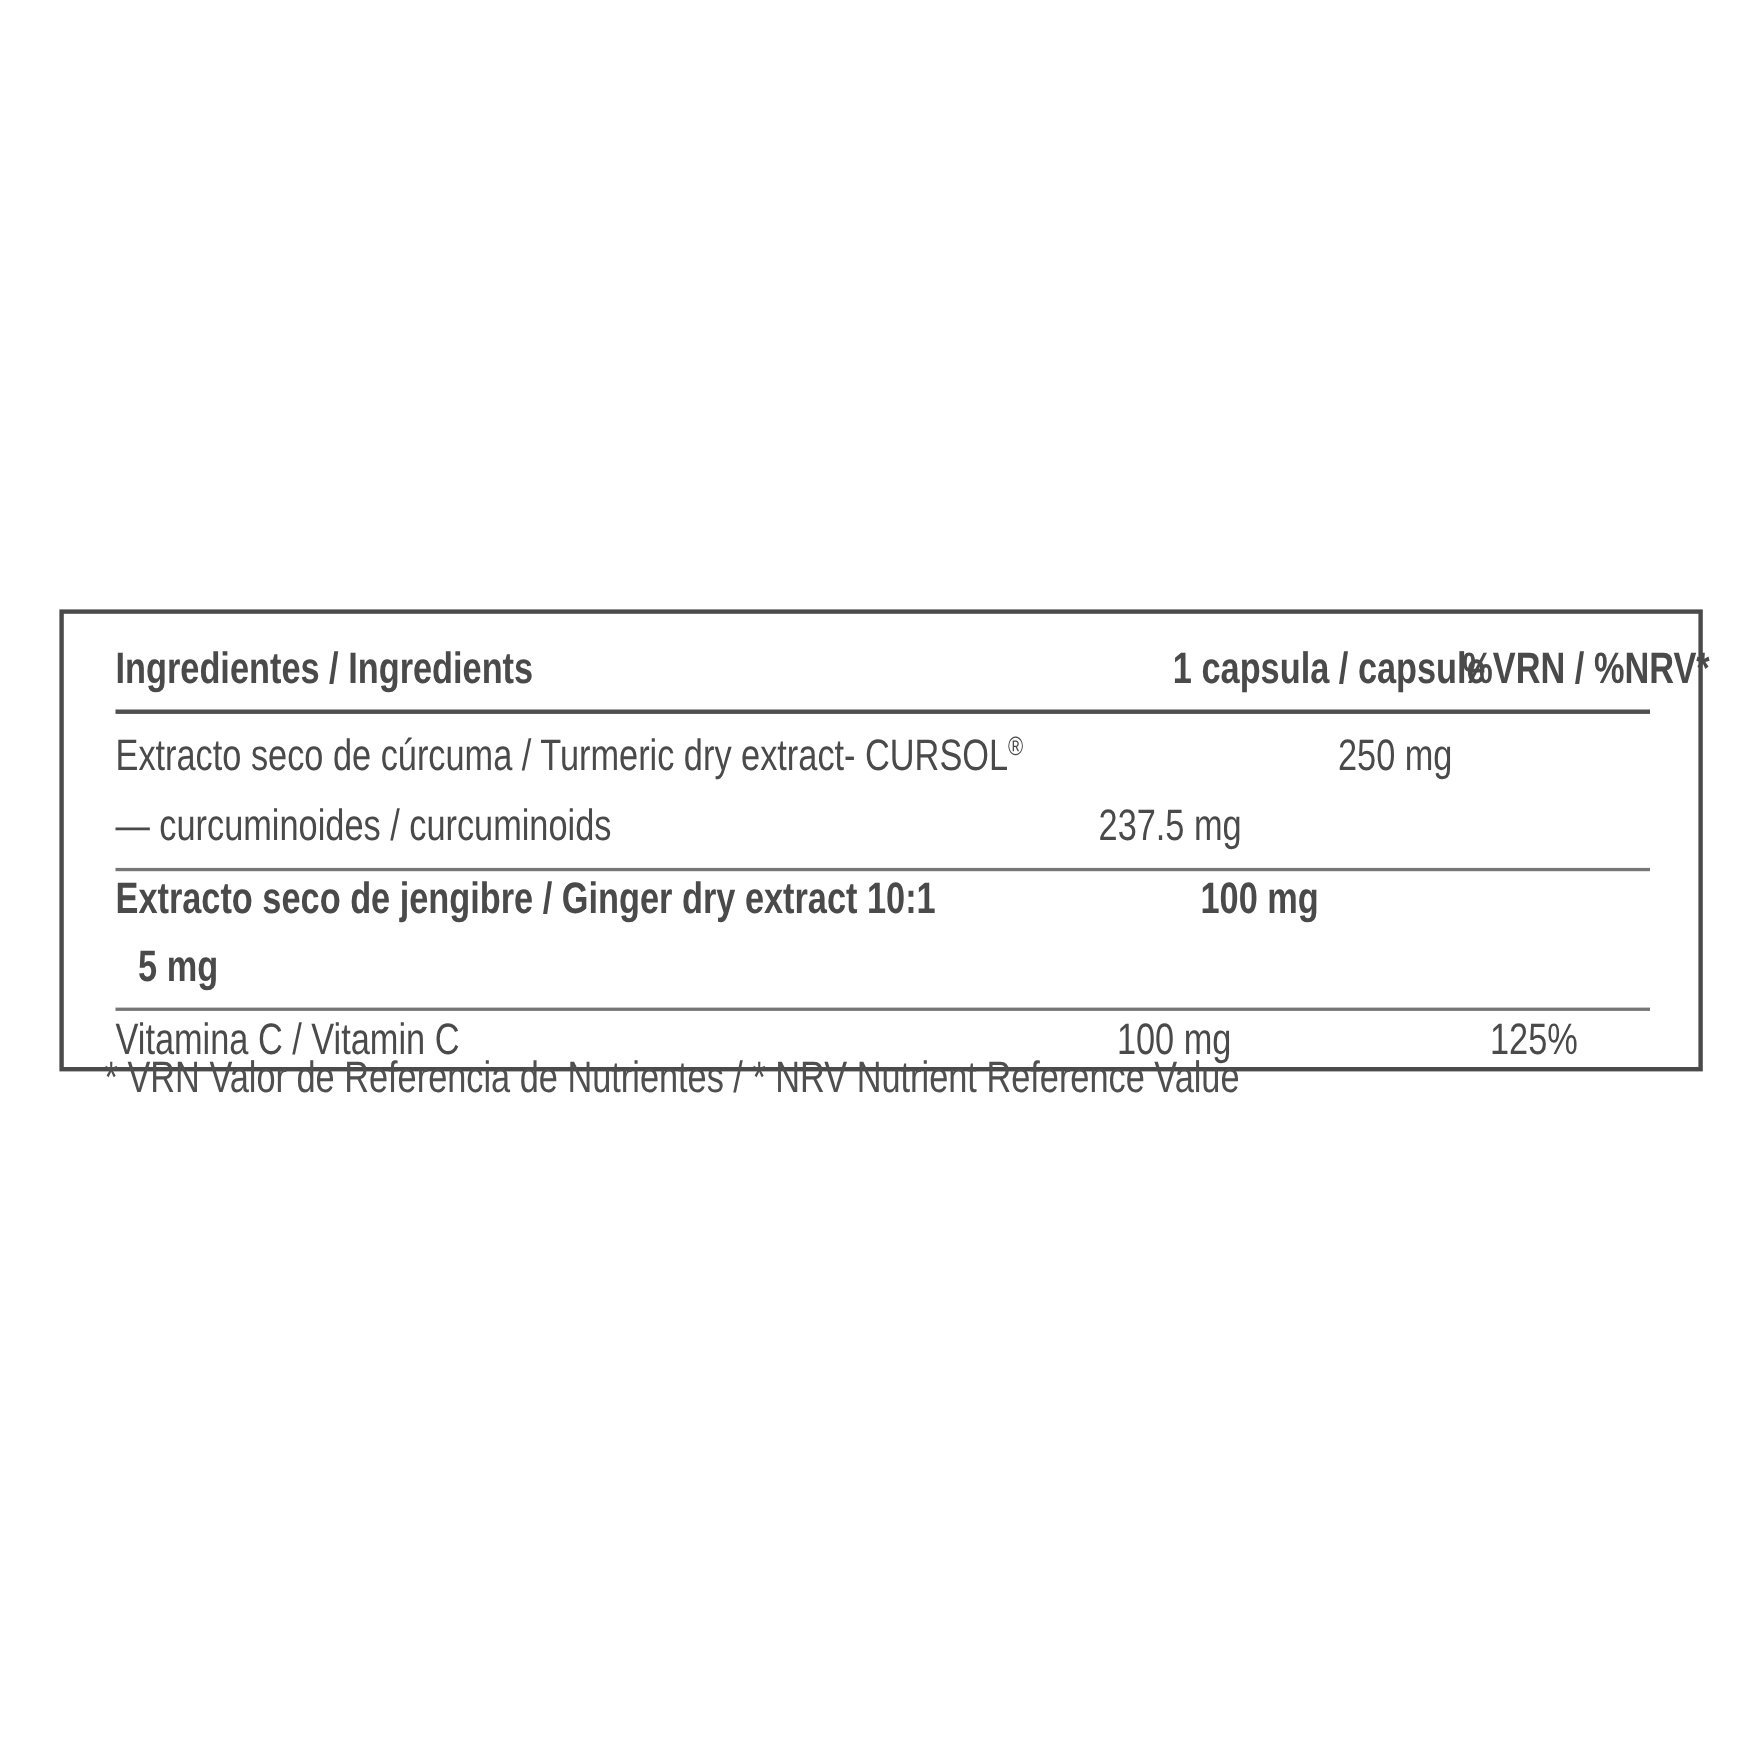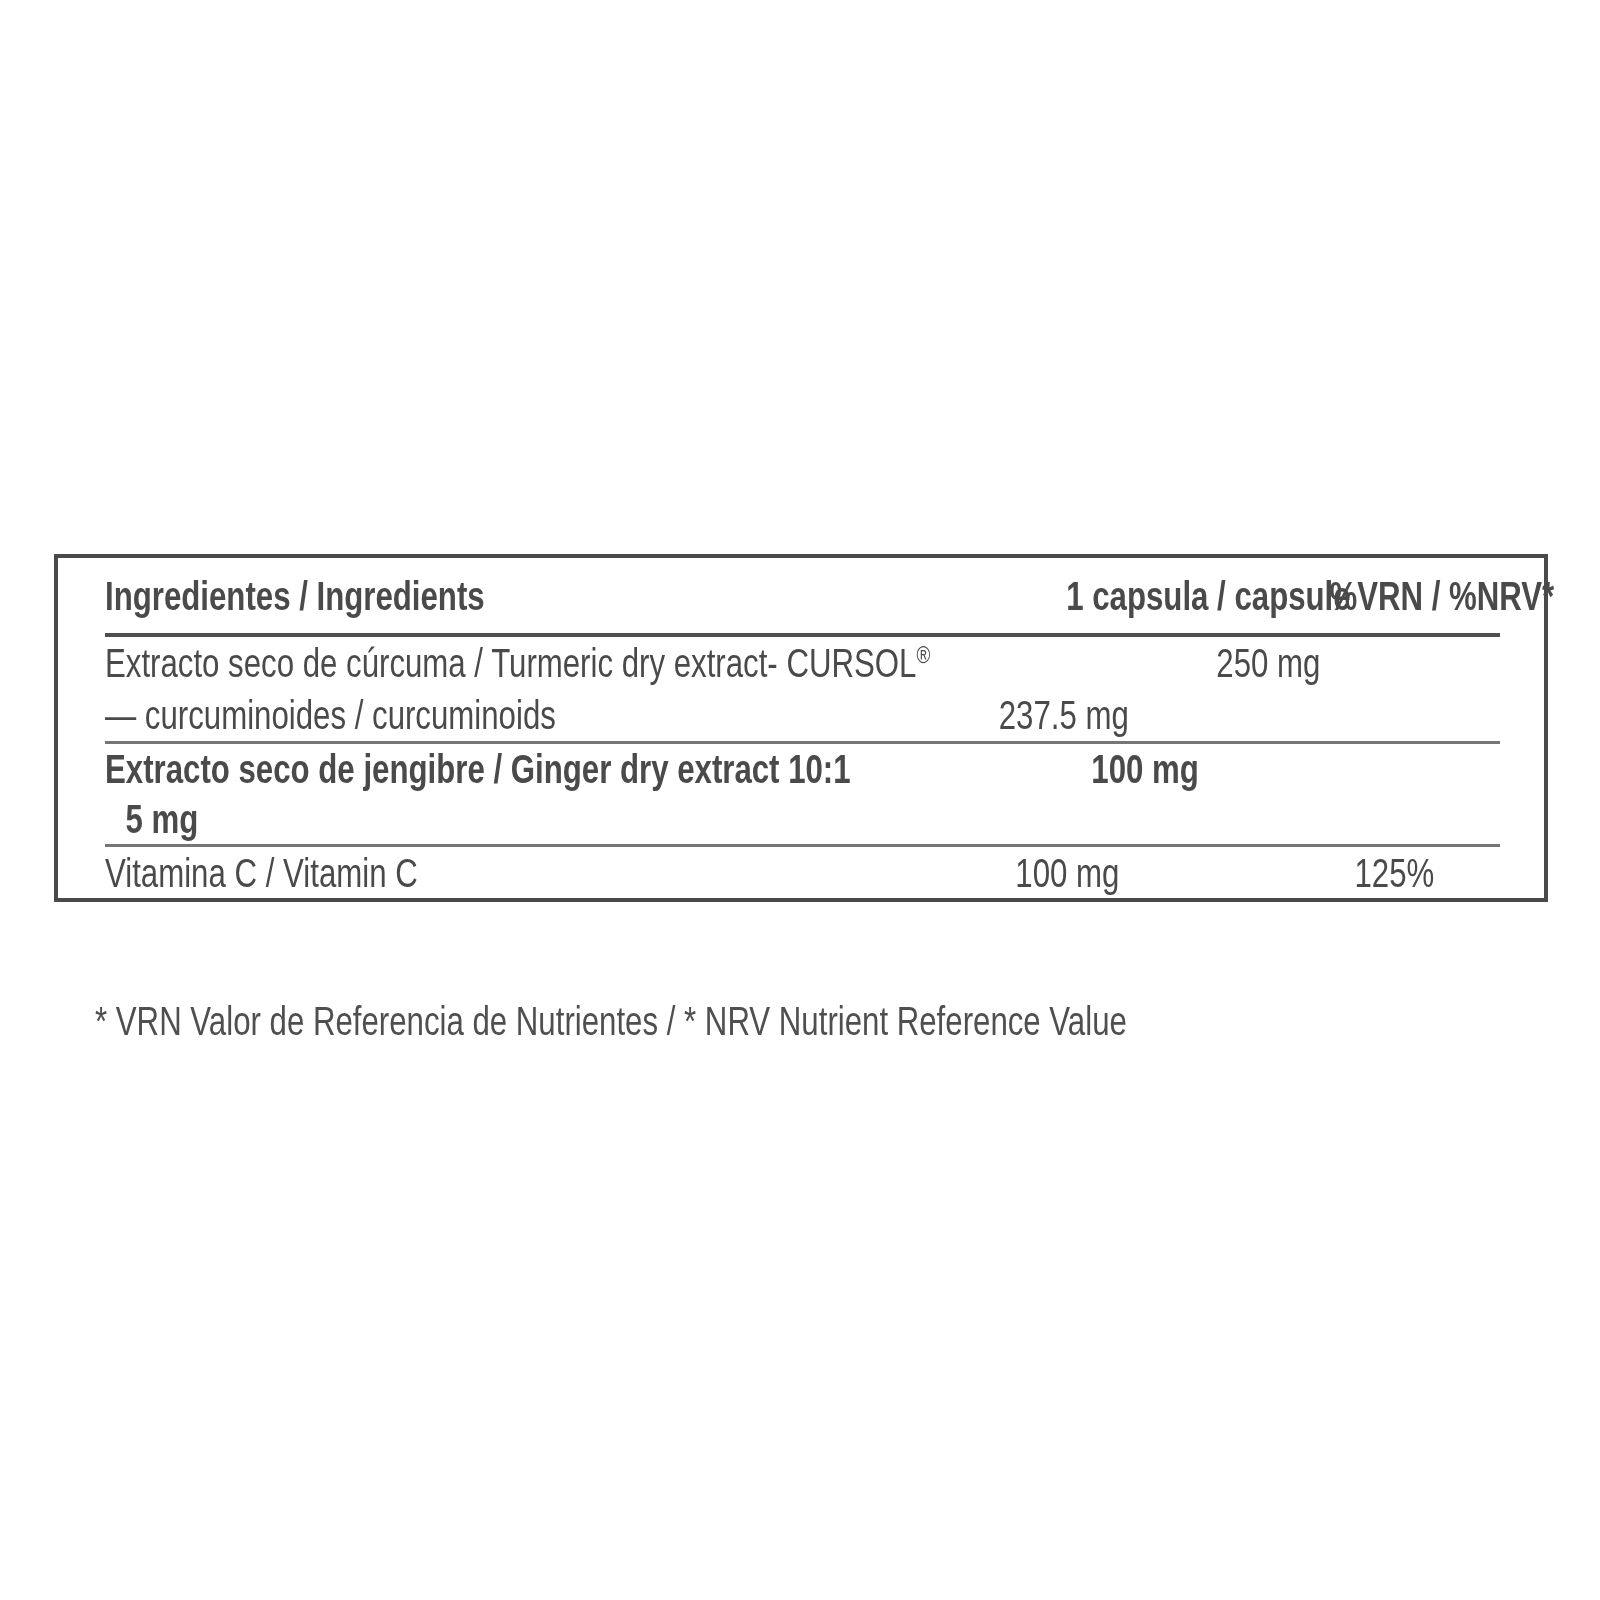--- a/index.html
+++ b/index.html
@@ -20,21 +20,21 @@
     left: 54px;
     top: 554px;
     width: 1494px;
     box-sizing: border-box;
     border: 4px solid #4a4a4a;
     background: #ffffff;
   }
   .row {
     display: flex;
     align-items: center;
-    margin: 0 44px 0 47px;
+    margin: 12px 44px 0 47px;
     white-space: nowrap;
     font-size: 40px;
     line-height: 1;
   }
   .row.hdr {
     height: 75px;
     border-bottom: 4px solid #4f4f4f;
     font-weight: bold;
   }
   .row.sep { border-top: 3px solid #767676; }
@@ -52,21 +52,21 @@
   }
   .cnd.l { transform-origin: 0 50%; }
   .cnd.r { transform-origin: 100% 50%; }
   .reg {
     font-size: 24px;
     vertical-align: 14px;
   }
   .footnote {
     position: absolute;
     left: 95px;
-    top: 1001px;
+    top: 960px;
     font-size: 40px;
     line-height: 1;
     white-space: nowrap;
     color: #4f4f4f;
   }
 </style>
 </head>
 <body>
 
 <div class="panel">

